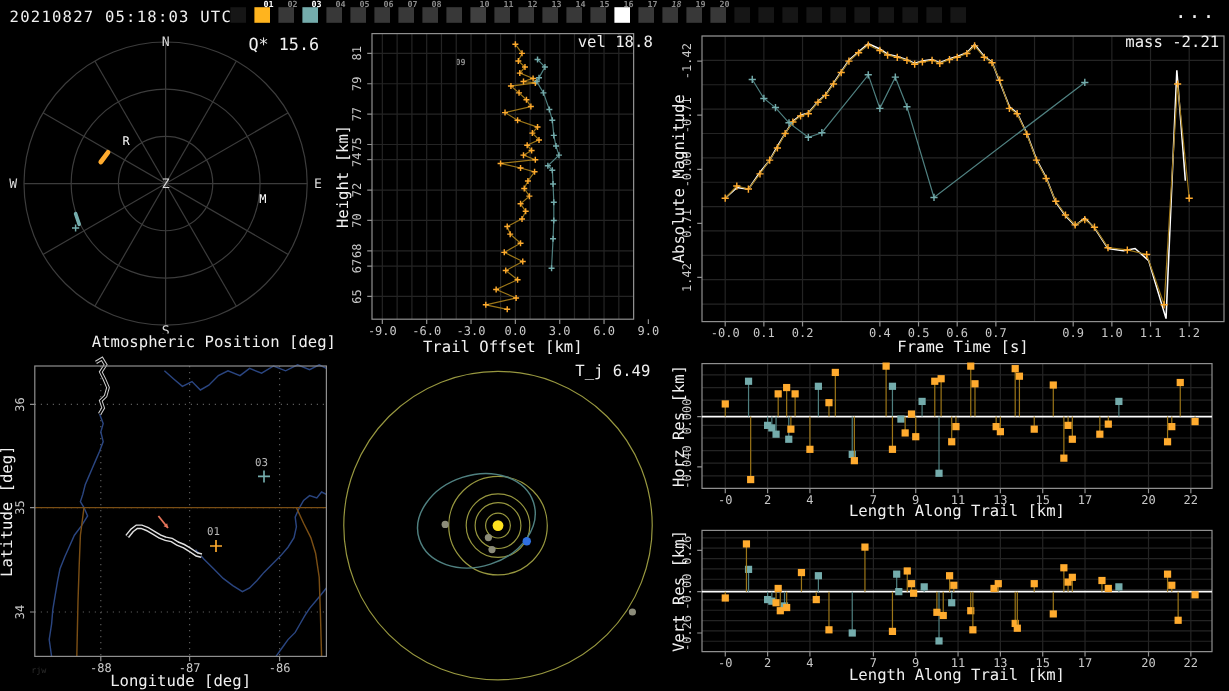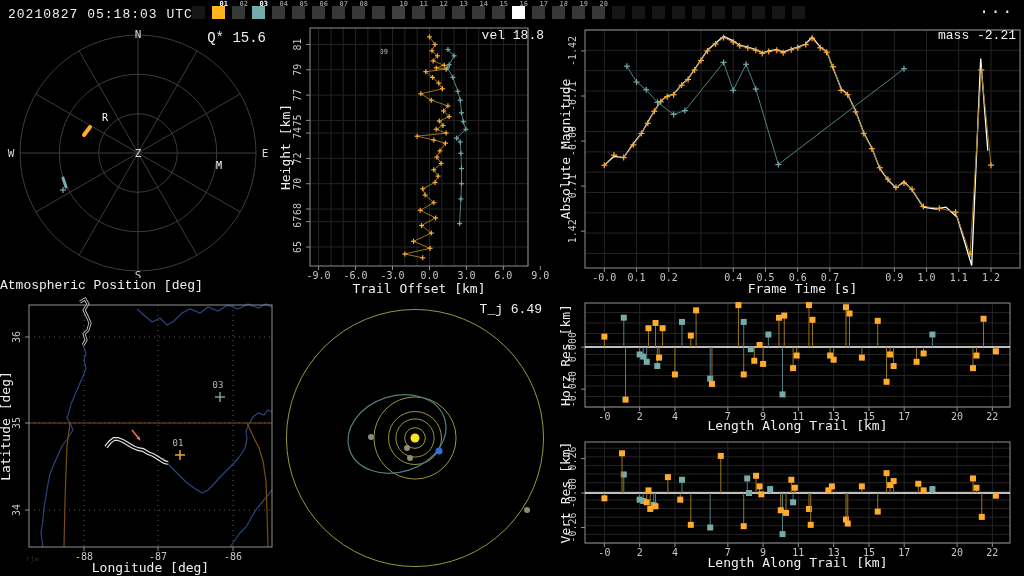--- a/index.html
+++ b/index.html
@@ -1,20 +1,20 @@
 <!DOCTYPE html>
 <html><head>
 <meta charset="utf-8">
 <style>
   html,body{margin:0;padding:0;background:#000;}
   #screen{position:relative;width:1024px;height:576px;background:#000;overflow:hidden;
           font-family:"DejaVu Sans Mono","Liberation Mono",monospace;color:#f0f0f0;}
-  .ov{position:absolute;font-size:13px;color:#f0f0f0;white-space:pre;font-family:Liberation Mono, monospace;}
+  .ov{position:absolute;font-size:13px;color:#f0f0f0;white-space:pre;}
   .right{text-align:right;}
-  .center{text-align:left;}
+  .center{text-align:right;}
   #timestamp{left:8px;top:7px;font-size:13px;letter-spacing:1px;}
   #menu-dots{right:10px;top:0px;font-size:16px;letter-spacing:2px;cursor:default;}
   #station-bar{position:absolute;left:192px;top:6px;display:flex;gap:7px;}
   .sq{width:13px;height:13px;position:relative;flex:none;}
   .sq-label{position:absolute;top:-5px;right:-3px;font-size:7px;font-weight:bold;line-height:1;}
   #stat-q{left:130px;top:30px;width:136px;font-size:14px;}
   #title-atm{left:0;top:278px;width:280px;}
   #stat-vel{left:420px;top:28px;width:124px;}
   #stat-mass{left:878px;top:28px;width:138px;}
   #stat-tj{left:414px;top:302px;width:128px;}

